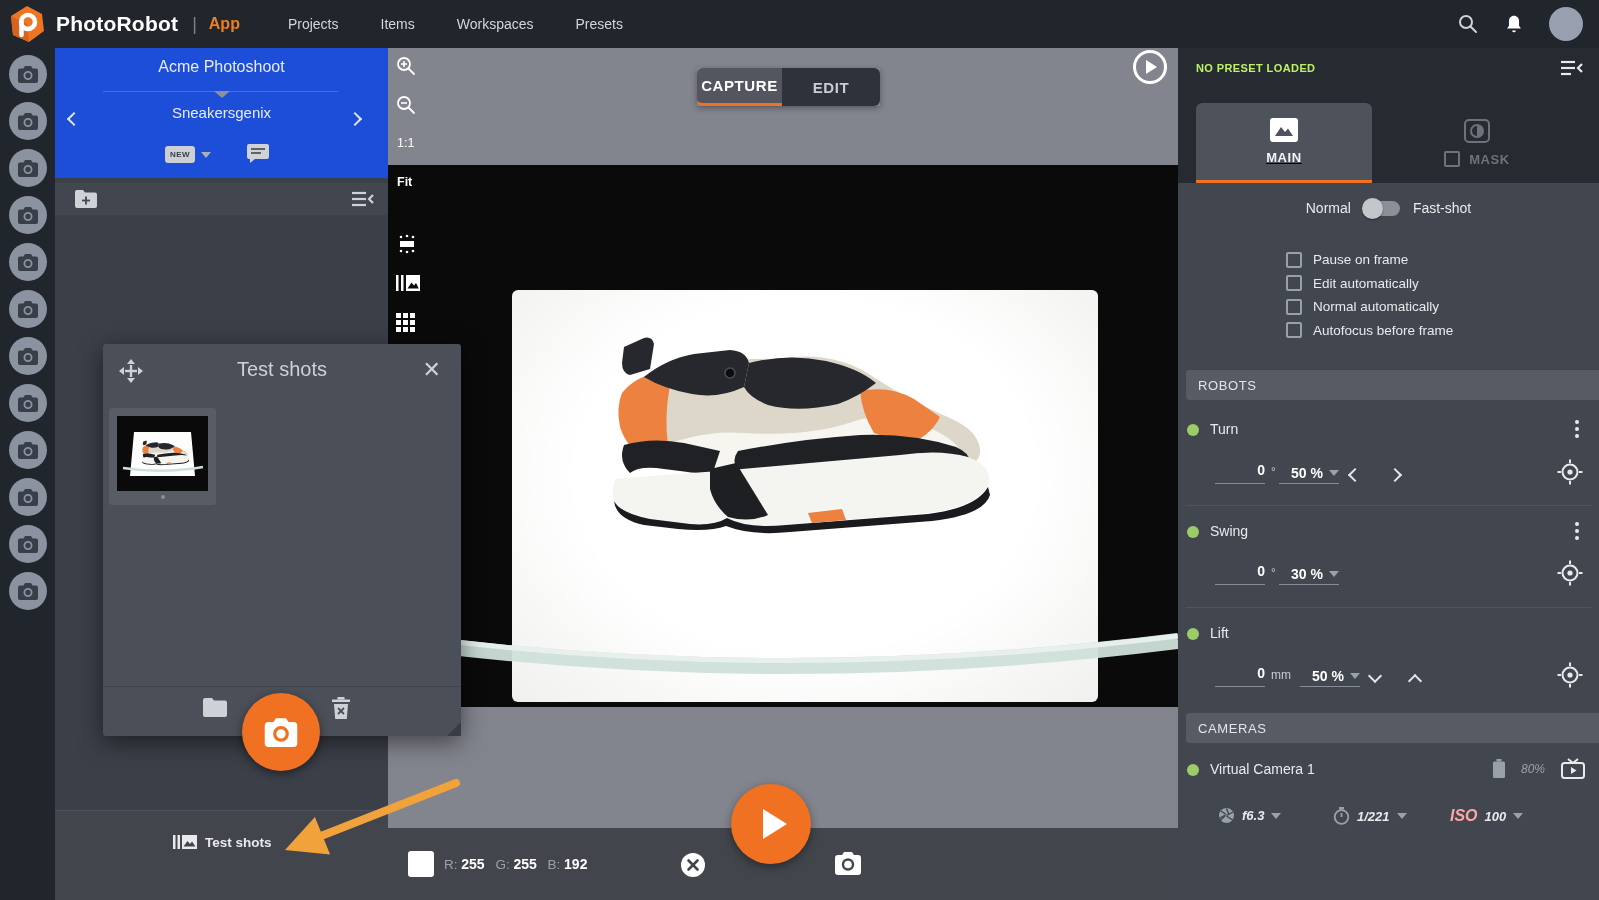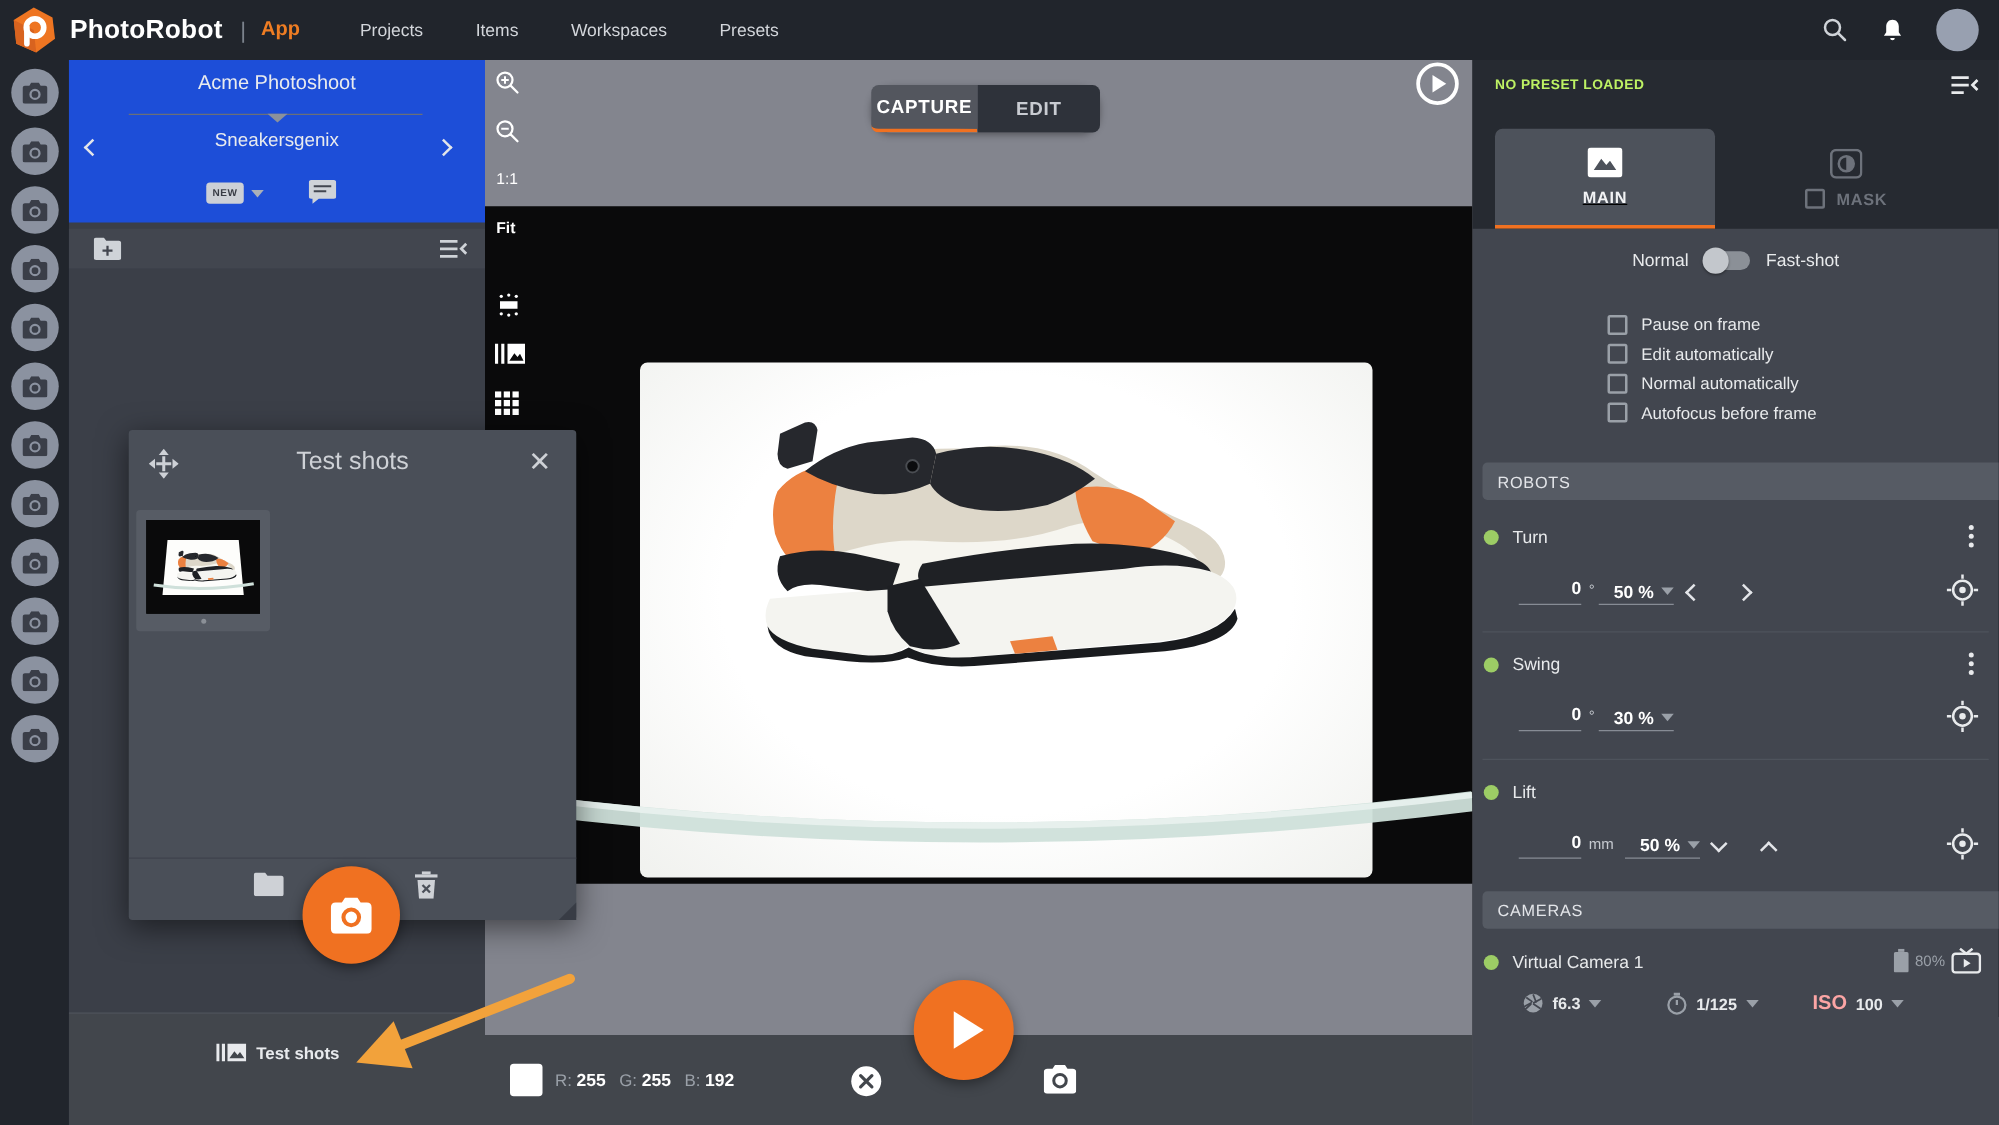--- a/index.html
+++ b/index.html
@@ -47,21 +47,21 @@
 
   
   .viewport { position:absolute; left:388px; top:48px; width:790px; height:852px; background:#83858e; z-index:3; }
   .cam-area { position:absolute; left:0; top:117px; width:790px; height:542px; background:#0a0a0b; overflow:hidden; }
   .light-panel { position:absolute; left:124px; top:125px; width:586px; height:412px; border-radius:6px;
                  background:radial-gradient(ellipse at 50% 45%, #ffffff 55%, #f0f1ee 100%); }
   .cam-svg { position:absolute; left:0; top:0; }
   .vp-tools { position:absolute; left:0; top:0; width:40px; z-index:5; }
   .vp-tool { position:absolute; left:8px; color:#fff; cursor:pointer; }
   .vp-label { position:absolute; left:9px; color:#fff; font-size:12.5px; }
-  .tab-group { position:absolute; left:309px; top:20px; height:38px; display:flex; z-index:6; border-radius:16px; box-shadow:0 2px 6px rgba(0,0,0,.35); }
+  .tab-group { position:absolute; left:309px; top:20px; height:38px; display:flex; z-index:6; border-radius:1px; box-shadow:0 2px 6px rgba(0,0,0,.35); }
   .tab { display:flex; align-items:center; justify-content:center; font-size:15px; font-weight:bold; letter-spacing:.6px; cursor:pointer; }
   .tab-capture { width:85px; background:#53565e; color:#fff; border-radius:6px 0 0 6px; border-bottom:3px solid #f07121; }
   .tab-edit { width:98px; background:#2e323a; color:#c9ccd2; border-radius:0 6px 6px 0; }
   .vp-playcircle { position:absolute; right:11px; top:2px; width:34px; height:34px; border:3px solid #fff; border-radius:50%; display:flex; align-items:center; justify-content:center; cursor:pointer; z-index:6; }
   .vp-playcircle .tri { width:0; height:0; border-left:11px solid #fff; border-top:7px solid transparent; border-bottom:7px solid transparent; margin-left:3px; }
   .vp-bottom { position:absolute; left:0; bottom:0; width:100%; height:72px; background:#42464c; z-index:5; }
   .probe { position:absolute; left:20px; top:23px; display:flex; align-items:center; gap:10px; }
   .swatch { width:26px; height:26px; background:#fff; border-radius:3px; }
   .probe-text { font-size:13.5px; }
   .probe-text .lbl { color:#9aa0a8; }
@@ -98,24 +98,24 @@
   .kebab { position:absolute; right:20px; top:2px; width:4px; cursor:pointer; }
   .kebab i { display:block; width:4px; height:4px; border-radius:50%; background:#e8eaec; margin-bottom:3px; }
   .val-row { position:absolute; left:0; width:100%; height:26px; }
   .num-field { position:absolute; top:0; height:22px; border-bottom:1px solid #878c95; text-align:right; color:#fff; font-size:14px; font-weight:bold; cursor:text; }
   .unit { position:absolute; top:3px; color:#c6cad0; font-size:12px; }
   .speed-field { position:absolute; top:0; height:22px; border-bottom:1px solid #878c95; display:flex; align-items:center; justify-content:flex-end; gap:6px; color:#fff; font-size:14px; font-weight:bold; cursor:pointer; }
   .caret-dn { width:0; height:0; border-left:5px solid transparent; border-right:5px solid transparent; border-top:6px solid #9aa0a8; }
   .jog { position:absolute; top:4px; cursor:pointer; }
   .target-btn { position:absolute; right:16px; top:-3px; cursor:pointer; }
   .divider { position:absolute; left:8px; width:405px; height:1px; background:#4e535c; }
-  .vcam-right { position:absolute; right:14px; top:0; display:flex; align-items:center; gap:5px; }
+  .vcam-right { position:absolute; right:14px; top:0; display:flex; align-items:center; gap:16px;font-style:italic; }
   .vcam-batt { color:#9aa0a8; font-size:12px; }
   .cam-settings { position:absolute; left:0; width:100%; height:24px; }
-  .setting { position:absolute; top:4px; display:flex; align-items:center; gap:7px; cursor:pointer; }
+  .setting { position:absolute; top:17px; display:flex; align-items:center; gap:7px; cursor:pointer;font-style:italic; }
   .setting .sv { color:#e8eaec; font-size:13px; font-weight:bold; }
   .setting .sl { color:#fca5a5; font-size:16px; font-weight:bold; }
   .rp-bottom { position:absolute; left:0; bottom:0; width:100%; height:72px; background:#4d525b; display:flex; align-items:center; justify-content:center; gap:12px; cursor:pointer; }
   .rp-bottom span { color:#e8eaec; font-size:14px; font-weight:bold; }
 
   
   .ts-panel { position:absolute; left:103px; top:344px; width:358px; height:392px; background:#4a4f58; border-radius:3px; box-shadow:0 6px 24px rgba(0,0,0,.5); z-index:20; }
   .ts-title { position:absolute; top:14px; width:100%; text-align:center; color:#ced1d6; font-size:20px; }
   .ts-move { position:absolute; left:16px; top:15px; cursor:move; }
   .ts-close { position:absolute; right:20px; top:15px; color:#ced1d6; font-size:22px; line-height:22px; cursor:pointer; }
@@ -572,21 +572,21 @@
         </svg>
         <span class="sv">f6.3</span>
         <div class="caret-dn"></div>
       </div>
       <div class="setting" style="left:155px">
         <svg width="17" height="18" viewBox="0 0 17 18">
           <rect x="6" y="0" width="5" height="2.5" fill="#9aa0a8"></rect>
           <circle cx="8.5" cy="10" r="6.8" fill="none" stroke="#9aa0a8" stroke-width="1.8"></circle>
           <line x1="8.5" y1="10" x2="8.5" y2="6" stroke="#9aa0a8" stroke-width="1.8"></line>
         </svg>
-        <span class="sv">1/125</span>
+        <span class="sv">1/221</span>
         <div class="caret-dn"></div>
       </div>
       <div class="setting" style="left:272px">
         <span class="sl">ISO</span>
         <span class="sv">100</span>
         <div class="caret-dn"></div>
       </div>
     </div>
 
   </div>

